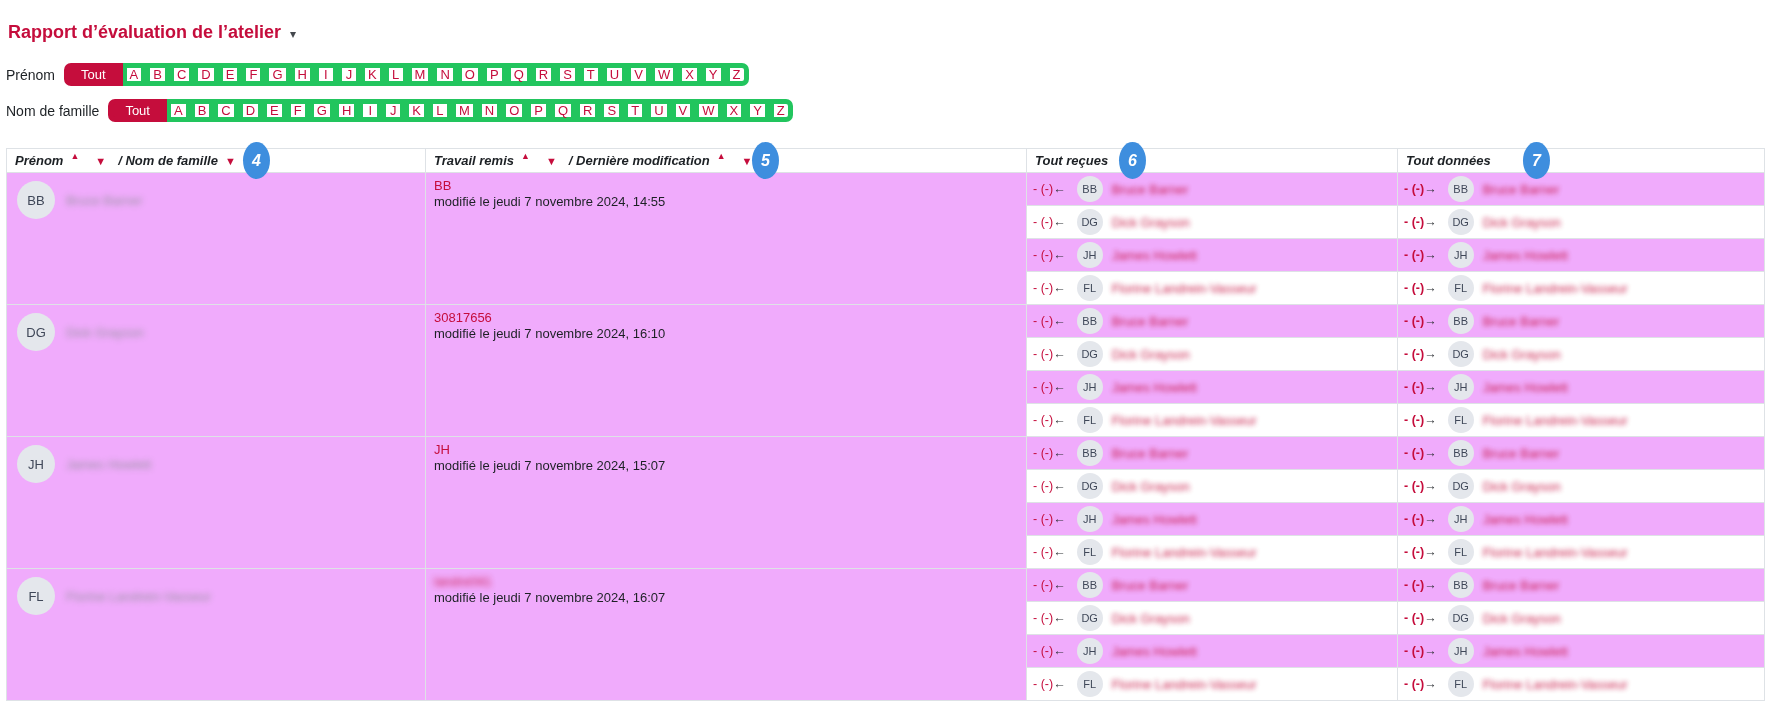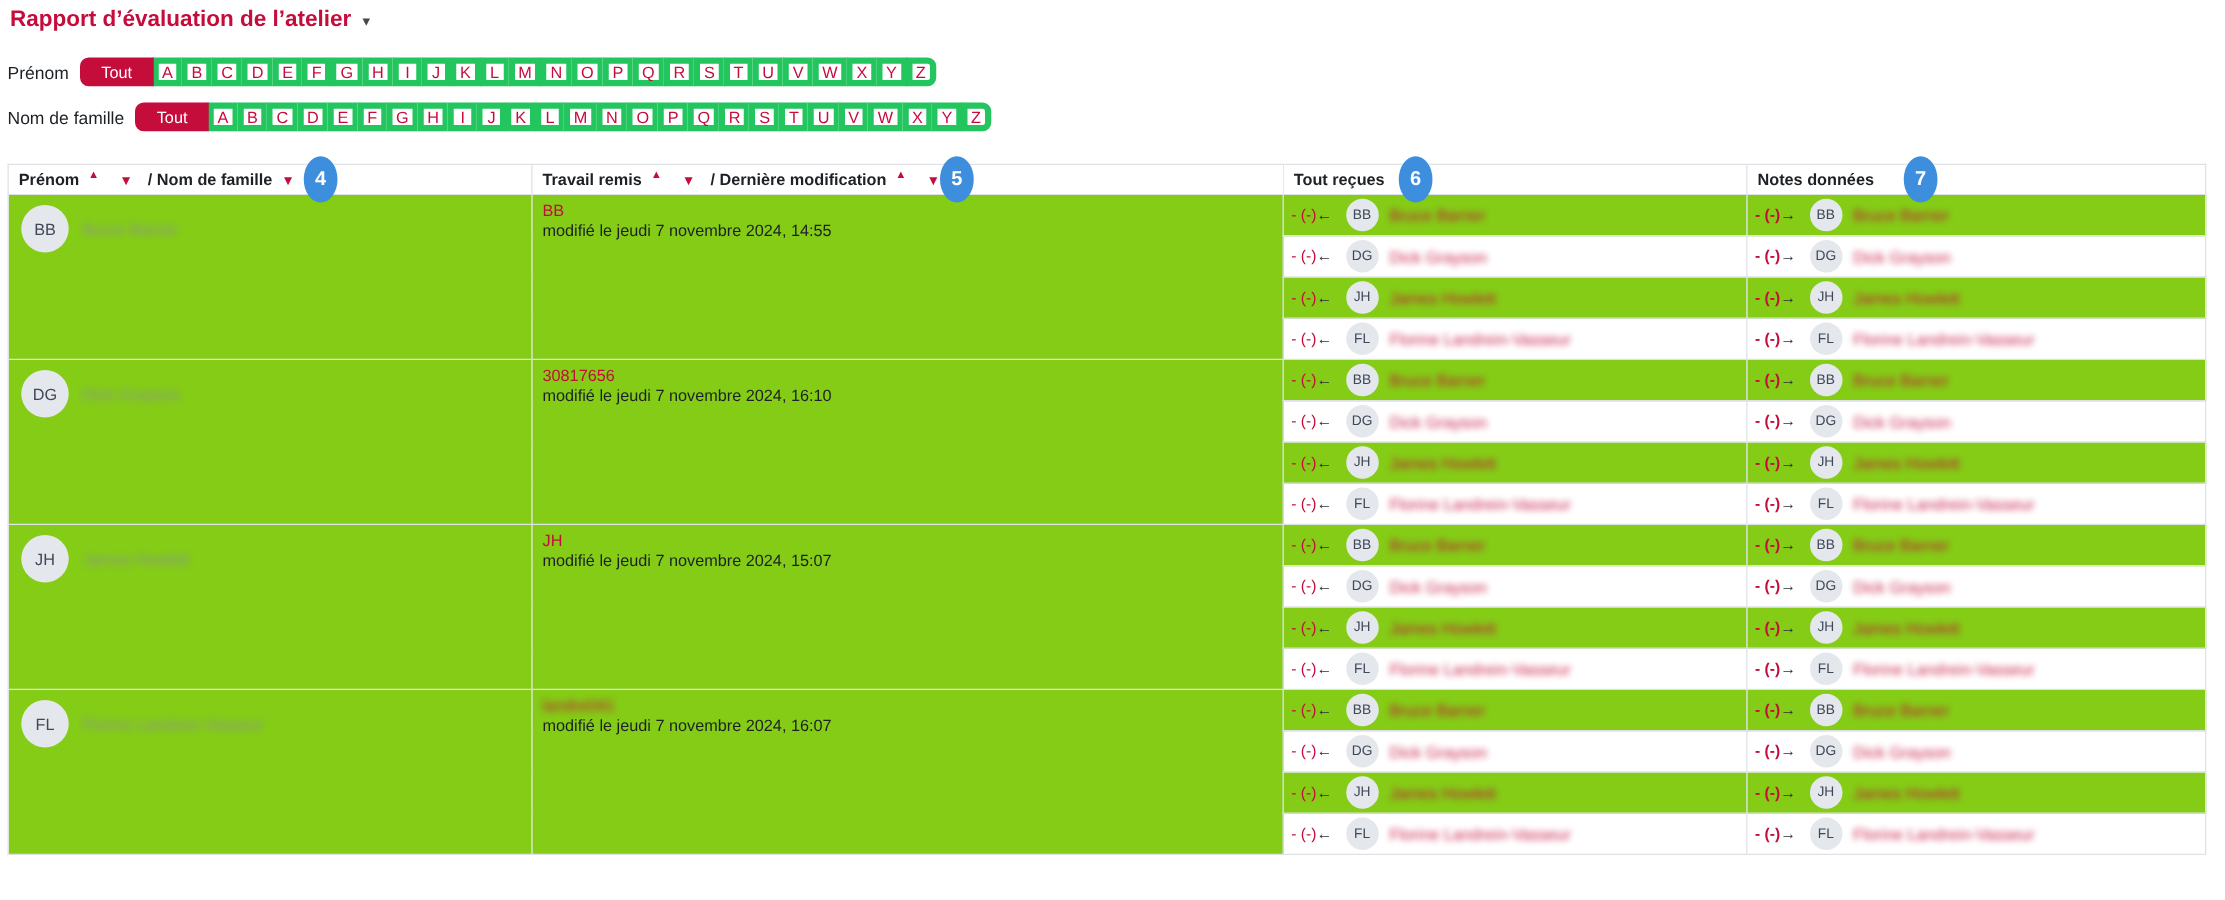--- a/index.html
+++ b/index.html
@@ -1,18 +1,18 @@
 <!DOCTYPE html>
 <html><head>
 <meta charset="utf-8">
 <style>
   * { box-sizing: border-box; }
   html,body { margin:0; padding:0; width:1780px; height:720px; background:#fff; overflow:hidden;
               font-family:"Liberation Sans", sans-serif; color:#1d2125; }
-  .page { padding:5px 0 0 6px; width:1780px; height:720px; }
+  .page { padding:22px 0 0 6px; width:1780px; height:720px; }
 
   
   .title-row { display:flex; align-items:center; gap:9px; margin:0 0 20px 2px; }
   .title { color:#c50d3c; font-size:18px; font-weight:700; cursor:pointer; }
   .title-caret { color:#44484d; font-size:12px; cursor:pointer; position:relative; top:1px; }
 
   
   .filter-row { display:flex; align-items:center; margin:0 0 13px 0; }
   .filter-row.last { margin-bottom:26px; }
   .filter-label { font-size:14px; margin-right:10px; white-space:nowrap; }
@@ -21,33 +21,33 @@
             border:5px solid #22c55e; margin-left:-1px; background:#fff; color:#c50d3c; font-size:13px;
             cursor:pointer; }
   .letter.all { background:#c50d3c; border-color:#c50d3c; color:#fff; padding:0 12px; font-weight:400;
                 border-radius:7px 0 0 7px; z-index:1; }
   .letter:last-child { border-radius:0 7px 7px 0; }
 
   
   table { border-collapse:collapse; table-layout:fixed; width:1758px; font-size:13px; }
   th, td { border:1px solid #dee2e6; }
   thead th { text-align:left; font-weight:700; padding:3px 8px; height:24px; background:#fff;
-             position:relative; overflow:visible; white-space:nowrap; }
+             position:relative; overflow:visible; white-space:nowrap;font-style:italic; }
   .hlabel { font-weight:700; color:#1d2125; cursor:pointer; }
   .sort-asc { color:#c50d3c; font-size:9px; position:relative; top:-6px; margin-left:7px; cursor:pointer; }
   .sort-desc { color:#c50d3c; font-size:11px; cursor:pointer; }
   .sort-desc.far { margin-left:16px; margin-right:12px; }
   .sort-desc.near { margin-left:7px; }
 
   .badge { position:absolute; top:-7px; width:27px; height:37px; border-radius:50%;
            background:#3e8ede; color:#fff; font-size:16px; font-weight:700; text-align:center;
            line-height:37px; z-index:3; }
   .badge.b1 { left:236px; } .badge.b2 { left:326px; } .badge.b3 { left:92px; } .badge.b4 { left:125px; }
 
-  tr.stripe td { background:#84cc16;margin-top:16px; }
+  tr.stripe td { background:#f0abfc;margin-top:16px; }
   td.participant, td.submission { background:#f8f8f8; vertical-align:top; }
   td.participant { padding:8px 10px; }
   .pwrap { display:flex; align-items:center; gap:11px; }
   .avatar { width:38px; height:38px; border-radius:50%; background:#e4e7ec; color:#3f4758;
             display:flex; align-items:center; justify-content:center; font-size:13px; flex:none; }
   .avatar.small { width:26px; height:26px; font-size:11px; }
   .blur-name { color:#8b9095; filter:blur(3px); opacity:.9; }
 
   td.submission { padding:5px 8px; }
   .sub-title { color:#c50d3c; cursor:pointer; display:inline-block; }
@@ -153,21 +153,21 @@
         </th>
         <th>
           <span class="hlabel">Travail remis</span><span class="sort-asc">▲</span><span class="sort-desc far">▼</span><span class="hlabel">/ Dernière modification</span><span class="sort-asc">▲</span><span class="sort-desc far">▼</span>
           <span class="badge b2">5</span>
         </th>
         <th>
           <span class="hlabel">Tout reçues</span>
           <span class="badge b3">6</span>
         </th>
         <th>
-          <span class="hlabel">Notes données</span>
+          <span class="hlabel">Tout données</span>
           <span class="badge b4">7</span>
         </th>
       </tr>
     </thead>
     <tbody>
         <tr class="stripe">
           <td class="participant" rowspan="4">
             <div class="pwrap">
               <div class="avatar">BB</div>
               <span class="blur-name">Bruce Barner</span>

